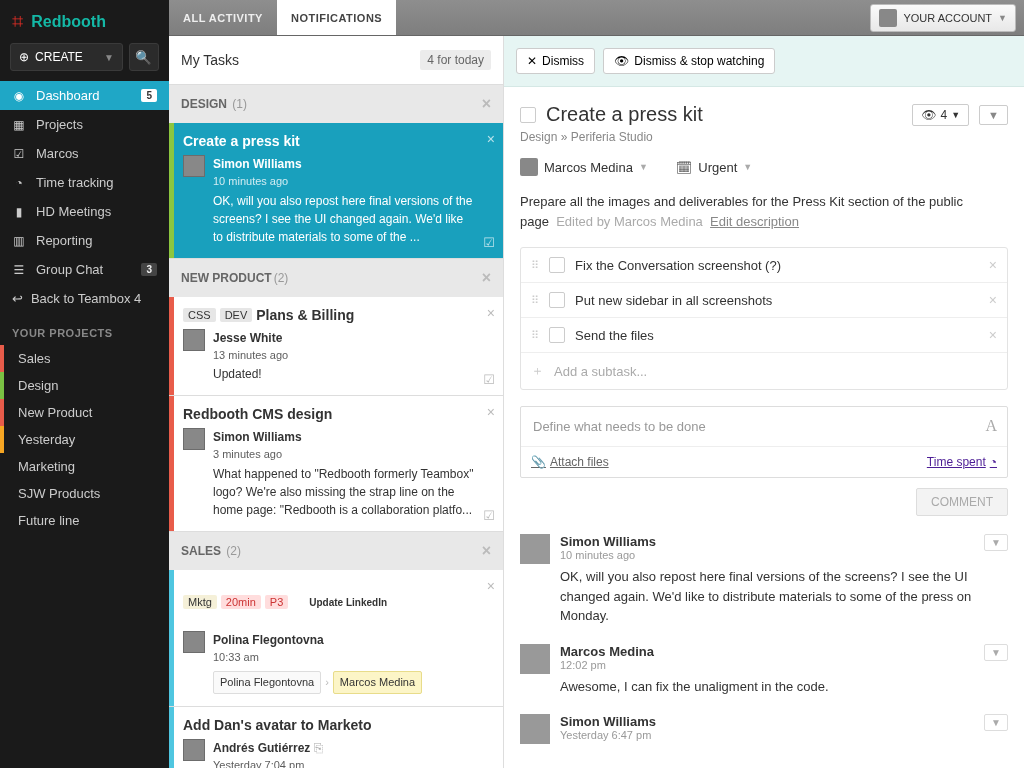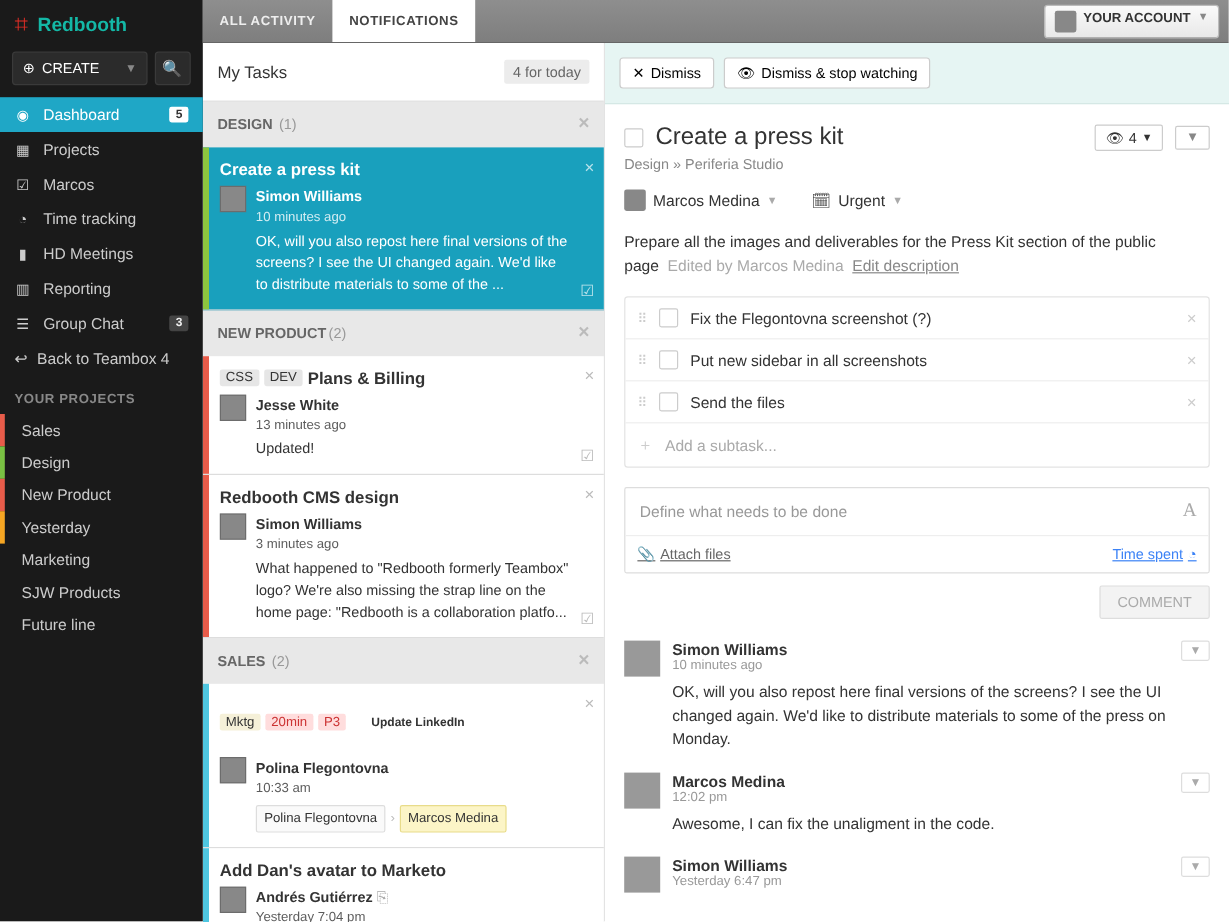--- a/index.html
+++ b/index.html
@@ -23,21 +23,21 @@
 .proj-item{padding:6px 12px 6px 18px;font-size:13px;cursor:pointer;position:relative}
 .proj-item::before{content:"";position:absolute;left:0;top:0;bottom:0;width:4px}
 .proj-item.sales::before{background:#e85c4a}
 .proj-item.design::before{background:#7ac143}
 .proj-item.newproduct::before{background:#e85c4a}
 .proj-item.rebranding::before{background:#f6a623}
 .main{flex:1;display:flex;flex-direction:column;min-width:0}
 .topbar{height:36px;background:linear-gradient(#8e8e8e,#7e7e7e);display:flex;align-items:stretch;border-bottom:1px solid #666}
 .tab{padding:0 14px;display:flex;align-items:center;font-size:11px;font-weight:700;color:#eee;letter-spacing:.5px;cursor:pointer}
 .tab.active{background:#fff;color:#444}
-.acct-btn{margin-left:auto;margin-right:8px;align-self:center;background:linear-gradient(#fafafa,#e8e8e8);border:1px solid #bbb;border-radius:3px;padding:4px 8px;display:flex;align-items:flex-start;gap:6px;font-size:11px;font-weight:700;cursor:pointer}
+.acct-btn{margin-left:auto;margin-right:8px;align-self:center;background:linear-gradient(#fafafa,#e8e8e8);border:1px solid #bbb;border-radius:3px;padding:4px 8px;display:flex;align-items:center;gap:6px;font-size:11px;font-weight:400;cursor:pointer}
 .avatar{width:18px;height:18px;background:#888;border-radius:2px}
 .content{flex:1;display:flex;min-height:0}
 .col-tasks{width:335px;border-right:1px solid #ddd;display:flex;flex-direction:column;background:#e8e8e8;overflow-y:auto}
 .mytasks-head{background:#fff;padding:14px 12px;display:flex;align-items:center;border-bottom:1px solid #ddd}
 .mytasks-head h3{font-size:14px;font-weight:400}
 .mytasks-head .count{margin-left:auto;font-size:12px;color:#666;background:#ececec;padding:3px 7px;border-radius:2px}
 .section-head{padding:10px 12px;font-size:12px;font-weight:700;color:#666;display:flex;align-items:center;text-transform:uppercase}
 .section-head .n{color:#999;font-weight:400;margin-left:2px}
 .section-head .x{margin-left:auto;color:#bbb;cursor:pointer;font-size:16px}
 .task-card{background:#fff;border-bottom:1px solid #ddd;padding:10px 28px 12px 14px;position:relative}
@@ -87,21 +87,21 @@
 .subtask{display:flex;align-items:center;gap:10px;padding:9px 10px;border-bottom:1px solid #eee;font-size:13px}
 .subtask:last-child{border-bottom:none}
 .drag-h{color:#ccc;font-size:11px;cursor:grab}
 .subtask .del{margin-left:auto;color:#ccc;cursor:pointer;font-size:14px}
 .subtask.add{color:#aaa}
 .comment-box{border:1px solid #ddd;border-radius:2px;margin-bottom:10px}
 .comment-input{padding:12px;font-size:13px;color:#999;min-height:38px;position:relative}
 .comment-input .font-icon{position:absolute;right:10px;top:10px;color:#aaa;font-family:Georgia,serif;font-size:16px}
 .comment-tools{display:flex;align-items:center;padding:8px 10px;border-top:1px solid #eee;font-size:12px}
 .attach-link{color:#666;text-decoration:underline;cursor:pointer;display:flex;align-items:center;gap:4px}
-.time-spent{margin-left:auto;color:#3b82f6;text-decoration:underline;cursor:pointer;display:flex;align-items:flex-end;gap:4px}
+.time-spent{margin-left:auto;color:#4c1d95;text-decoration:underline;cursor:pointer;display:flex;align-items:flex-end;gap:4px}
 .comment-btn-row{display:flex;justify-content:flex-end;margin-bottom:18px}
 .comment-btn{background:#f3f3f3;border:1px solid #ddd;padding:6px 14px;border-radius:2px;color:#aaa;font-size:12px;cursor:pointer}
 .thread-item{display:flex;gap:10px;margin-bottom:18px;position:relative}
 .thread-av{width:30px;height:30px;background:#999;flex-shrink:0}
 .thread-body{flex:1;font-size:13px}
 .thread-author{font-weight:700}
 .thread-time{font-size:11px;color:#999;margin-bottom:6px}
 .thread-text{line-height:1.5}
 .thread-menu{border:1px solid #ddd;padding:2px 6px;border-radius:2px;cursor:pointer;font-size:10px;color:#aaa;align-self:flex-start}
 </style>
@@ -303,21 +303,21 @@
               <span>🗓</span>
               <span>Urgent</span>
               <span style="font-size:9px;color:#aaa">▼</span>
             </div>
         </div>
         <div class="desc"><span>Prepare all the images and deliverables for the Press Kit section of the public page</span>&nbsp;&nbsp;<span class="edited">Edited by Marcos Medina</span>&nbsp;&nbsp;<span class="edit-link">Edit description</span></div>
         <div class="subtasks">
           <div class="subtask">
               <span class="drag-h">⠿</span>
               <span class="chk"></span>
-              <span>Fix the Flegontovna screenshot (?)</span>
+              <span>Fix the Conversation screenshot (?)</span>
               <span class="del">×</span>
             </div>
           <div class="subtask">
               <span class="drag-h">⠿</span>
               <span class="chk"></span>
               <span>Put new sidebar in all screenshots</span>
               <span class="del">×</span>
             </div>
           <div class="subtask">
               <span class="drag-h">⠿</span>

